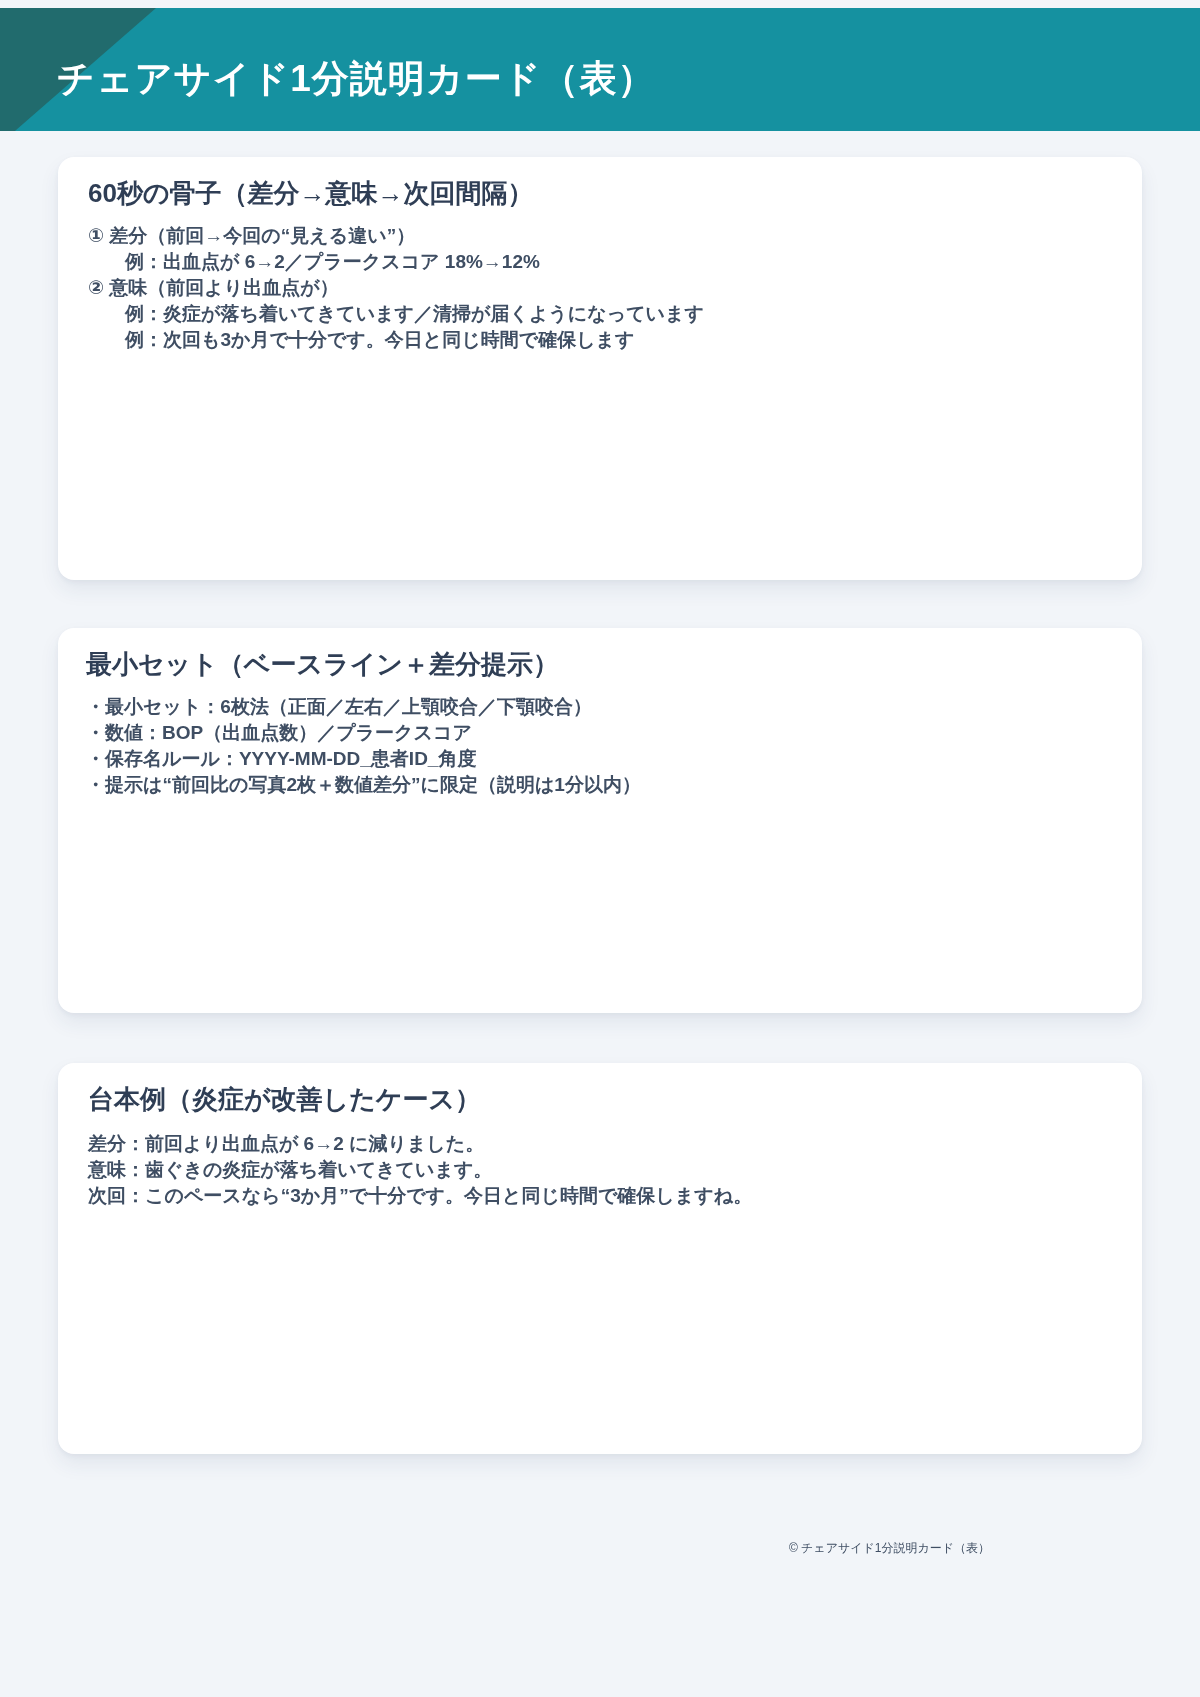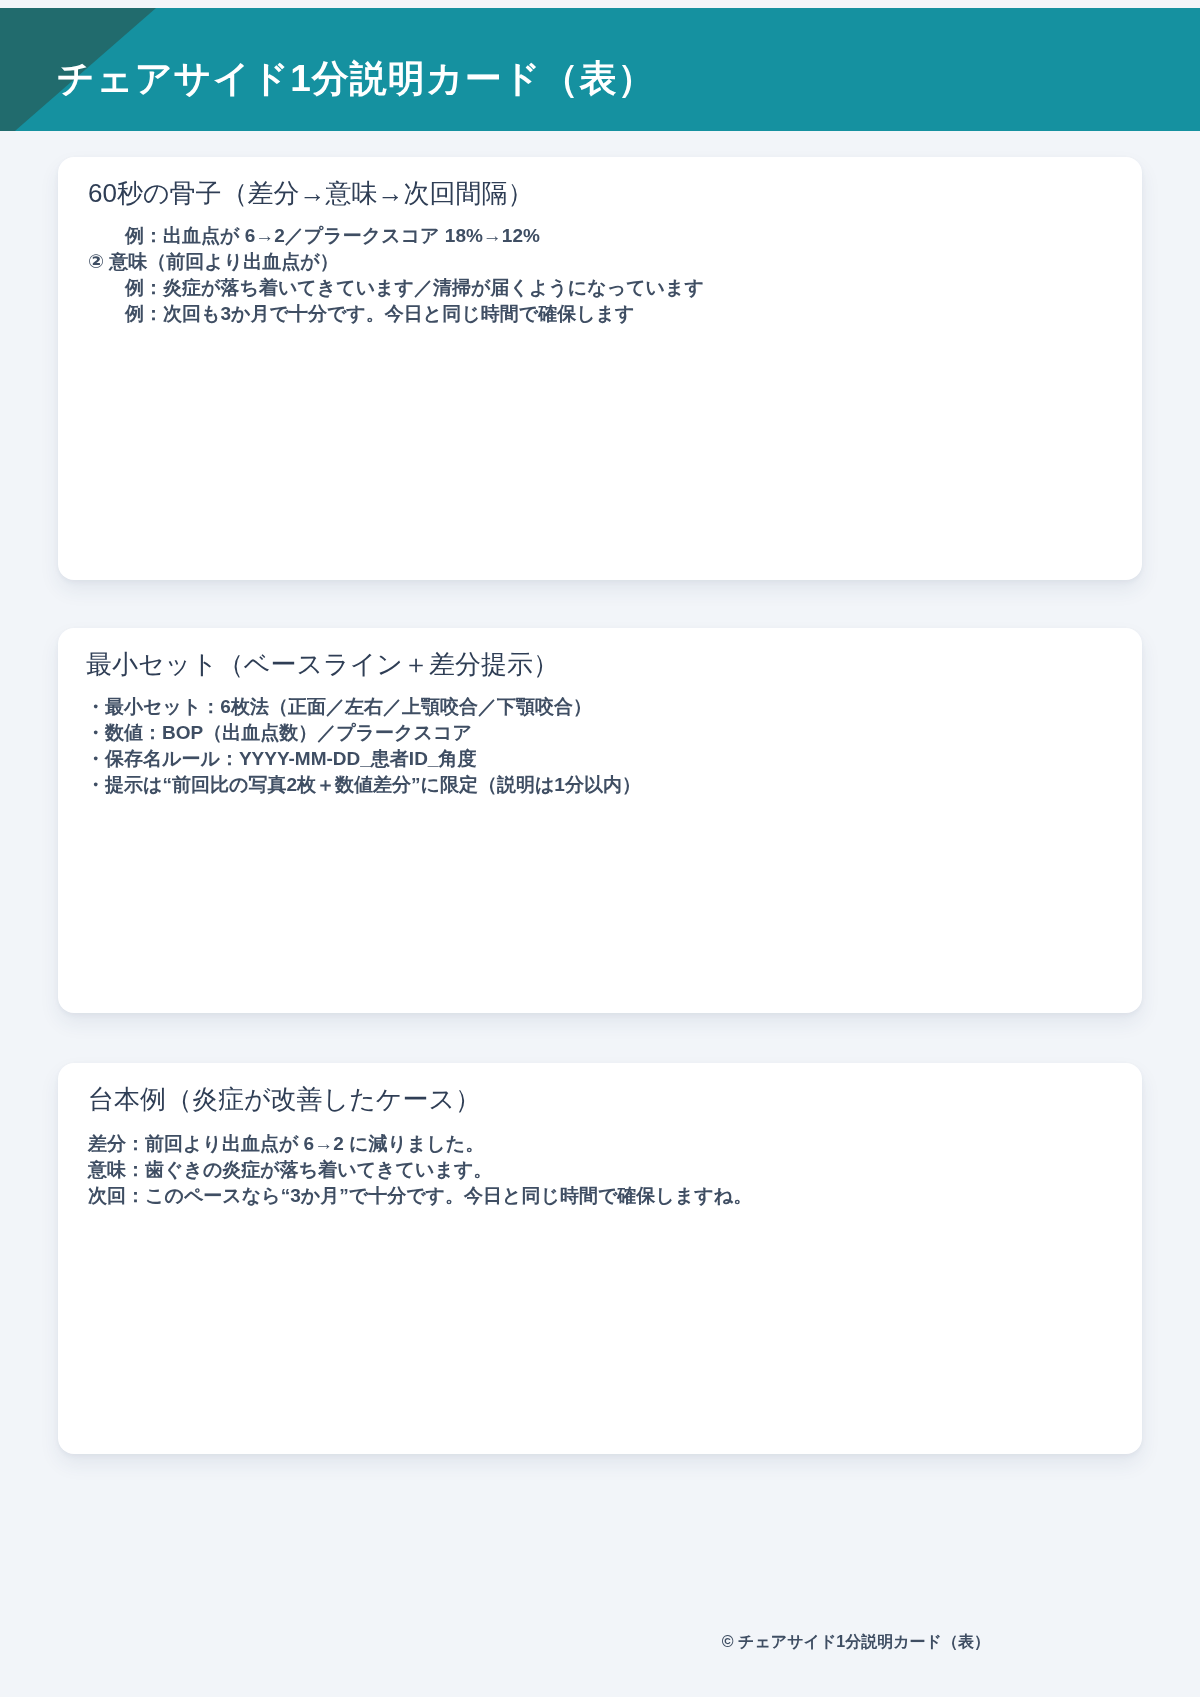--- a/index.html
+++ b/index.html
@@ -53,60 +53,61 @@
     box-shadow: 0 10px 20px rgba(40, 60, 100, 0.08), 0 2px 5px rgba(40, 60, 100, 0.05);
     padding: 20px 30px;
   }
   .card1 { top: 157px;  height: 423px; }
   .card2 { top: 628px;  height: 385px; padding-left: 28px; }
   .card3 { top: 1063px; height: 391px; }
 
   .card h2 {
     font-size: 26px;
     line-height: 32px;
-    font-weight: 400;
+    font-weight: 700;
     color: var(--heading-text, #2f3e55);
     margin-bottom: 14px;
     white-space: nowrap;
   }
   .card3 h2 { margin-bottom: 16px; }
 
   .line {
     font-size: 19px;
     line-height: 26px;
     font-weight: 700;
     color: var(--body-text, #3f4e63);
     white-space: nowrap;
   }
   .line.indent { padding-left: 37px; }
 
   
   .credit {
     position: absolute;
-    top: 1630px;
+    top: 1536px;
     right: 210px;
-    font-size: 16px;
+    font-size: 12px;
     line-height: 24px;
-    font-weight: 700;
+    font-weight: 400;
     color: var(--body-text, #3f4e63);
     white-space: nowrap;
   }
 </style>
 </head>
 <body>
 
 <div class="page">
 
   <header class="band">
     <div class="corner"></div>
     <h1 class="band-title">チェアサイド1分説明カード（表）</h1>
   </header>
 
   <section class="card card1">
     <h2>60秒の骨子（差分→意味→次回間隔）</h2>
+    <div class="line">① 差分（前回→今回の“見える違い”）</div>
     <div class="line indent">例：出血点が 6→2／プラークスコア 18%→12%</div>
     <div class="line">② 意味（前回より出血点が）</div>
     <div class="line indent">例：炎症が落ち着いてきています／清掃が届くようになっています</div>
     <div class="line indent">例：次回も3か月で十分です。今日と同じ時間で確保します</div>
   </section>
 
   <section class="card card2">
     <h2>最小セット（ベースライン＋差分提示）</h2>
     <div class="line">・最小セット：6枚法（正面／左右／上顎咬合／下顎咬合）</div>
     <div class="line">・数値：BOP（出血点数）／プラークスコア</div>

